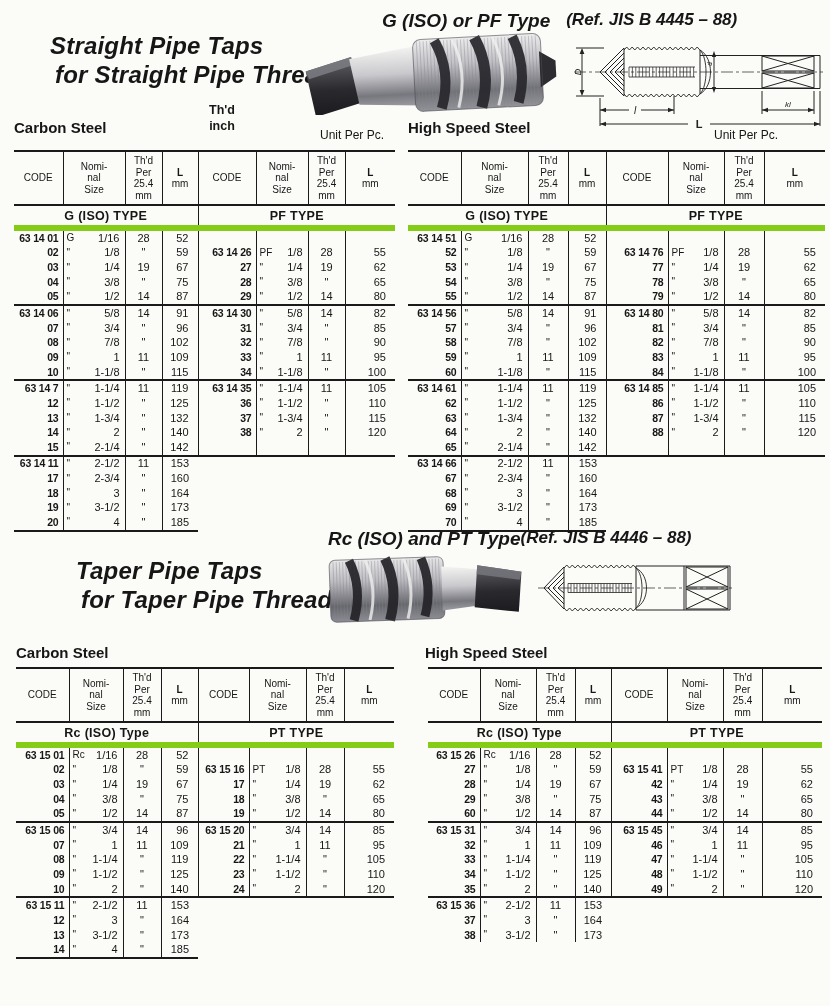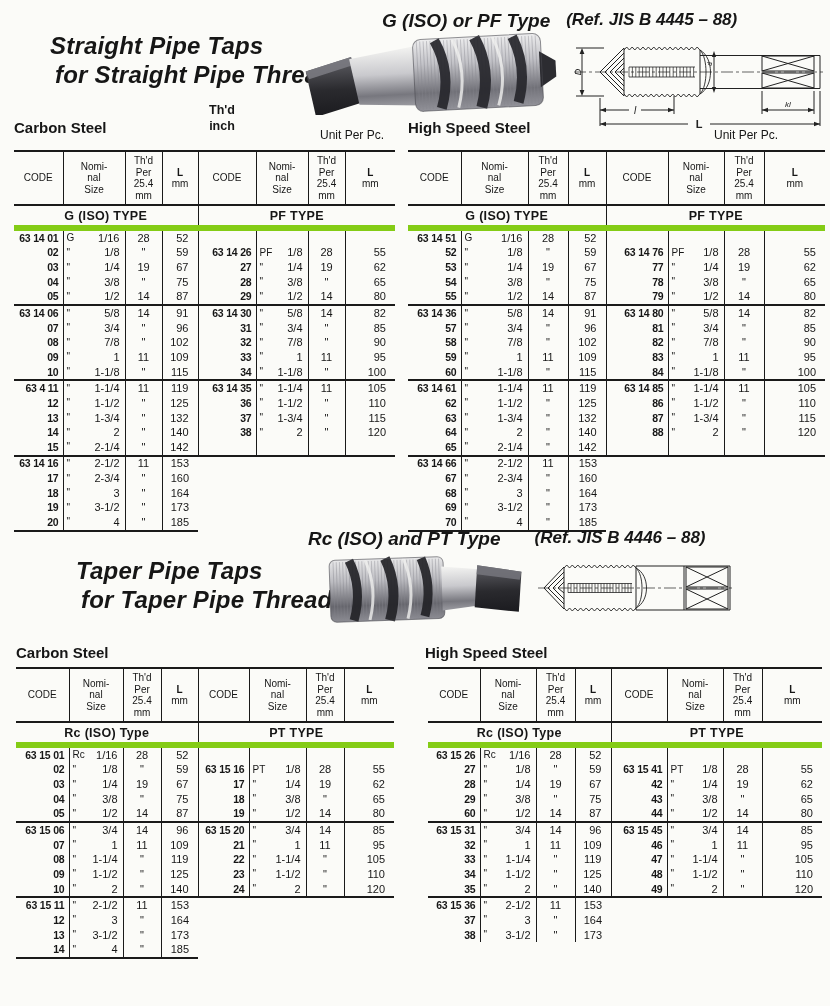--- a/index.html
+++ b/index.html
@@ -279,21 +279,21 @@
             <td class="d code vr hb">10</td>
             <td class="d size vr hb"><span class="pfx">"</span><span>1-1/8</span></td>
             <td class="d thd vr hb">"</td>
             <td class="d lmm vr hb">115</td>
             <td class="d code vr hb">34</td>
             <td class="d size vr hb"><span class="pfx">"</span><span>1-1/8</span></td>
             <td class="d thd vr hb">"</td>
             <td class="d lmm hb">100</td>
           </tr>
           <tr>
-            <td class="d code vr">63 4 11</td>
+            <td class="d code vr">63 14 7</td>
             <td class="d size vr"><span class="pfx">"</span><span>1-1/4</span></td>
             <td class="d thd vr">11</td>
             <td class="d lmm vr">119</td>
             <td class="d code vr">63 14 35</td>
             <td class="d size vr"><span class="pfx">"</span><span>1-1/4</span></td>
             <td class="d thd vr">11</td>
             <td class="d lmm">105</td>
           </tr>
           <tr>
             <td class="d code vr">12</td>
@@ -329,21 +329,21 @@
             <td class="d code vr hb">15</td>
             <td class="d size vr hb"><span class="pfx">"</span><span>2-1/4</span></td>
             <td class="d thd vr hb">"</td>
             <td class="d lmm vr hb">142</td>
             <td class="d code vr hb"></td>
             <td class="d size vr hb"><span class="pfx"></span><span></span></td>
             <td class="d thd vr hb"></td>
             <td class="d lmm hb"></td>
           </tr>
           <tr>
-            <td class="d code vr">63 14 16</td>
+            <td class="d code vr">63 14 11</td>
             <td class="d size vr"><span class="pfx">"</span><span>2-1/2</span></td>
             <td class="d thd vr">11</td>
             <td class="d lmm">153</td>
             <td class="d off"></td>
             <td class="d off"></td>
             <td class="d off"></td>
             <td class="d off"></td>
           </tr>
           <tr>
             <td class="d code vr">17</td>
@@ -459,21 +459,21 @@
             <td class="d code vr hb">55</td>
             <td class="d size vr hb"><span class="pfx">"</span><span>1/2</span></td>
             <td class="d thd vr hb">14</td>
             <td class="d lmm vr hb">87</td>
             <td class="d code vr hb">79</td>
             <td class="d size vr hb"><span class="pfx">"</span><span>1/2</span></td>
             <td class="d thd vr hb">14</td>
             <td class="d lmm hb">80</td>
           </tr>
           <tr>
-            <td class="d code vr">63 14 36</td>
+            <td class="d code vr">63 14 56</td>
             <td class="d size vr"><span class="pfx">"</span><span>5/8</span></td>
             <td class="d thd vr">14</td>
             <td class="d lmm vr">91</td>
             <td class="d code vr">63 14 80</td>
             <td class="d size vr"><span class="pfx">"</span><span>5/8</span></td>
             <td class="d thd vr">14</td>
             <td class="d lmm">82</td>
           </tr>
           <tr>
             <td class="d code vr">57</td>
@@ -617,21 +617,21 @@
           </tr>
         </tbody>
       </table>
     </div>
 
   <div class="abs title" style="left:56px;top:556px">
     <div>Taper Pipe Taps</div>
     <div class="t2">for Taper Pipe Thread</div>
   </div>
 
-  <div class="abs headrow" style="left:308px;top:528px;gap:34px">
+  <div class="abs headrow" style="left:328px;top:528px;">
     <span class="heading">Rc (ISO) and PT Type</span>
     <span class="ref">(Ref. JIS B 4446 – 88)</span>
   </div>
 
   <svg class="abs" style="left:328px;top:551px" width="198" height="76" viewBox="0 0 198 76">
     <defs>
       <linearGradient id="p2a" x1="0" y1="0" x2="0" y2="1">
         <stop offset="0" stop-color="#606066"></stop>
           <stop offset="0.55" stop-color="#2a2a2e"></stop>
         <stop offset="1" stop-color="#1b1b1f"></stop>

